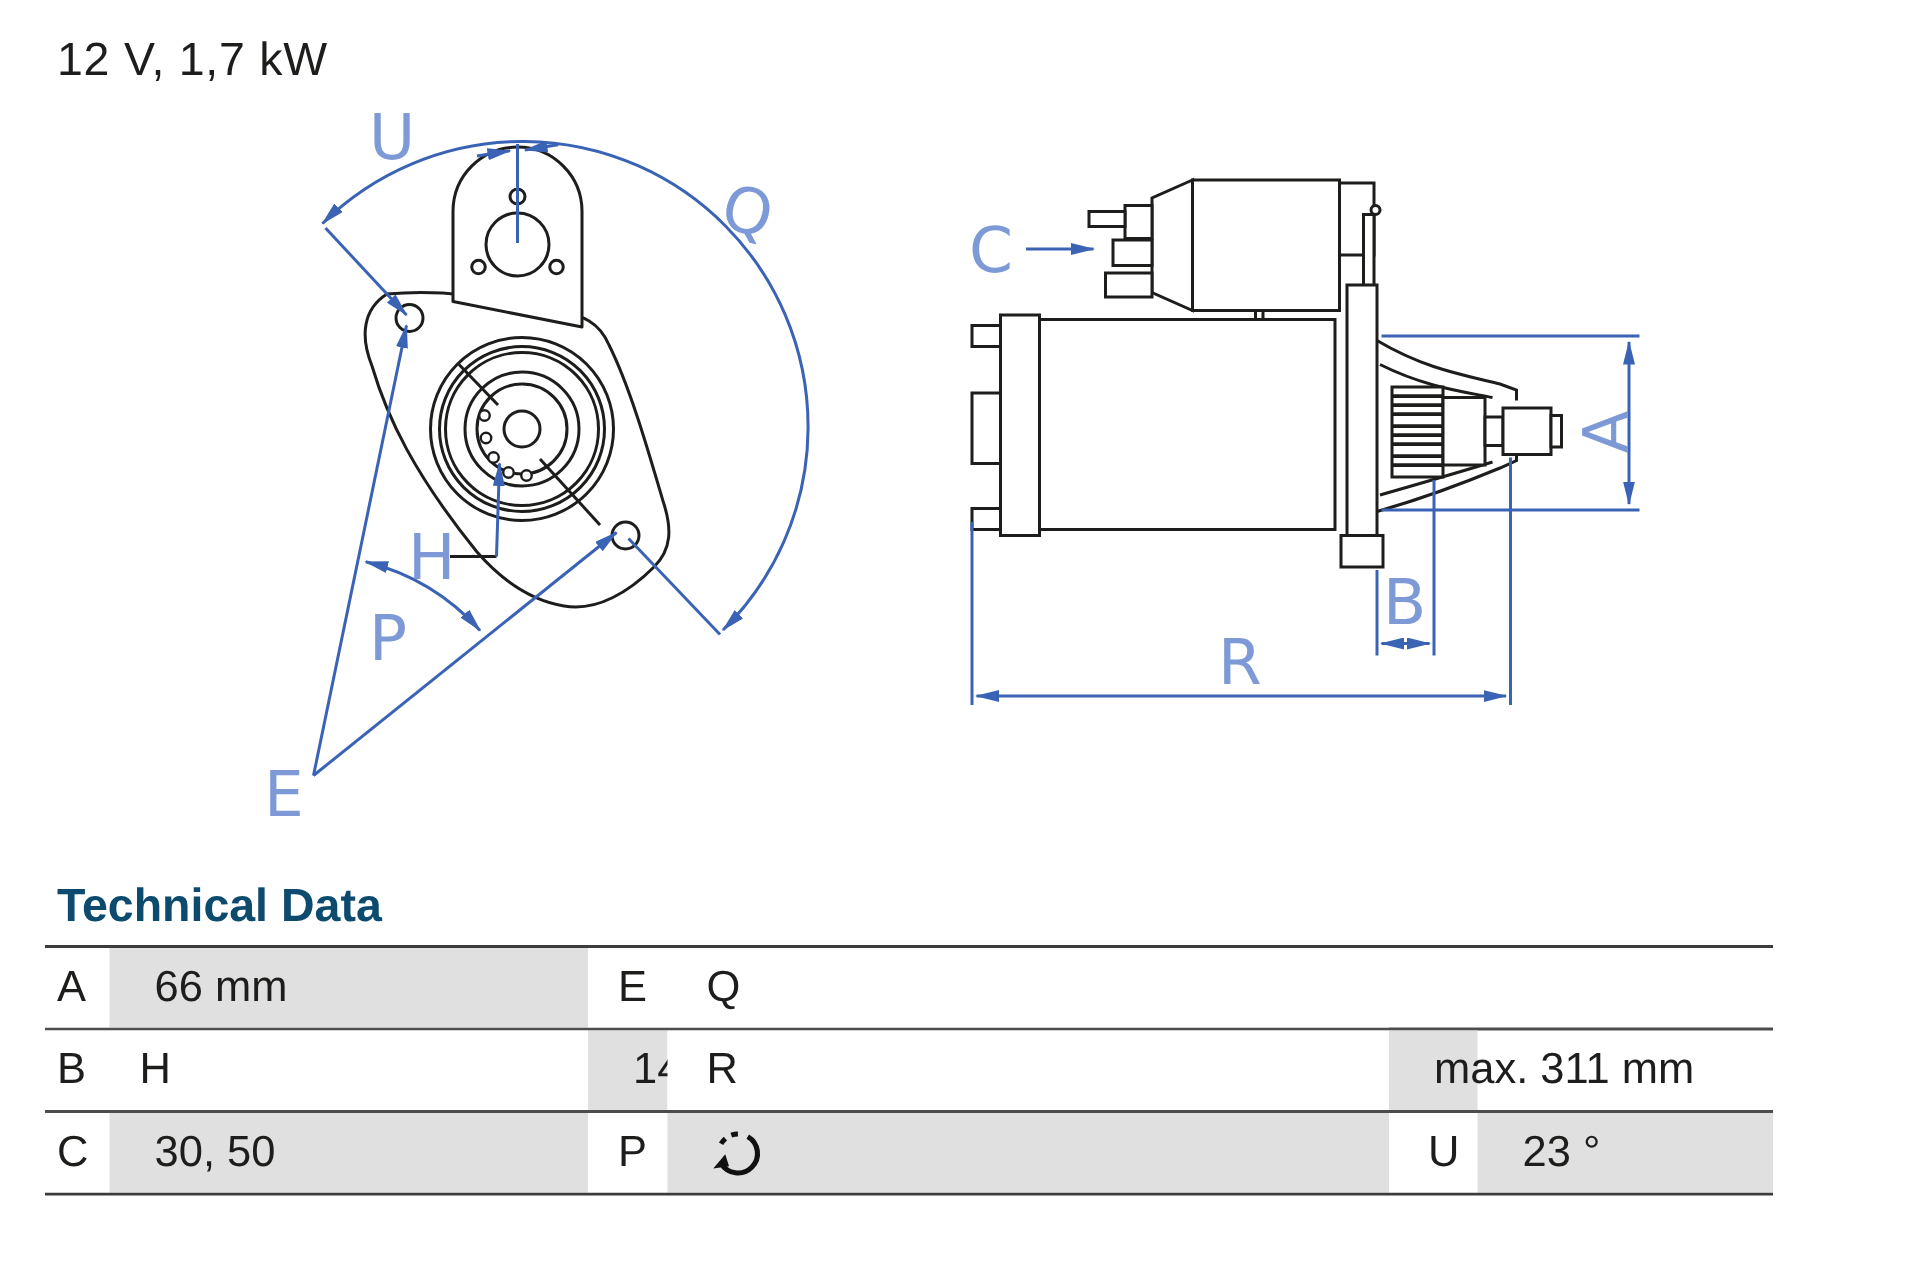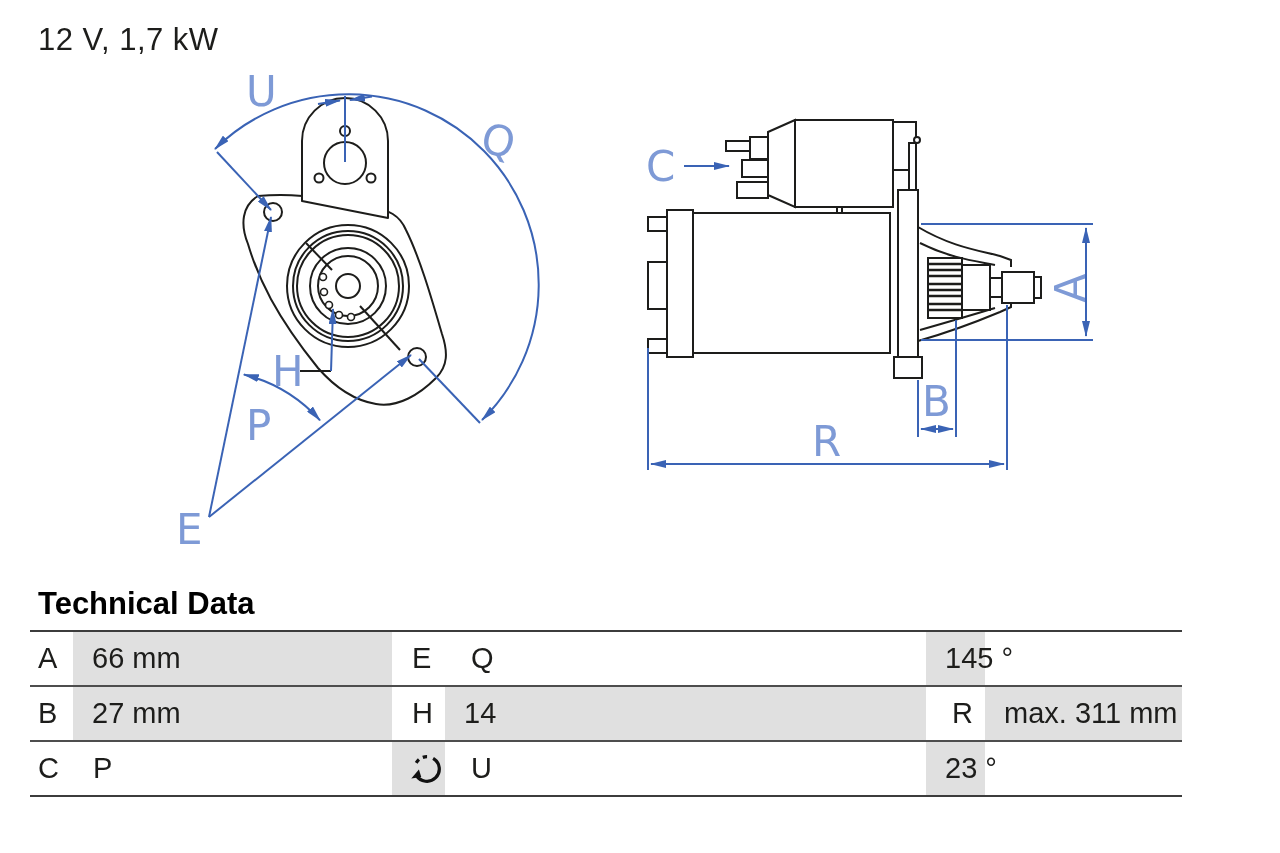--- a/index.html
+++ b/index.html
@@ -1,29 +1,29 @@
 <!DOCTYPE html>
 <html><head>
 <meta charset="utf-8">
 <style>
   html,body{margin:0;padding:0;background:#ffffff;}
   .page{position:relative;width:1182px;height:853px;background:#ffffff;overflow:hidden;
         font-family:"Liberation Sans","DejaVu Sans",sans-serif;color:#1d1d1b;}
   .main-title{position:absolute;left:38px;top:22px;font-size:31px;letter-spacing:0.5px;color:#1d1d1b;}
   .drawing-svg{position:absolute;left:0;top:0;}
-  .tech-heading{position:absolute;left:38px;top:586px;font-size:31px;font-weight:bold;color:#000000;}
+  .tech-heading{position:absolute;left:38px;top:586px;font-size:31px;font-weight:bold;color:#0c4a6e;}
   .ttable{position:absolute;left:30px;top:630px;width:1222px;
           border-top:2px solid #3c3c3c;border-bottom:2px solid #3c3c3c;}
   .trow{display:grid;grid-template-columns:43px 319px 53px 481px 59px 267px;height:53px;}
   .trow + .trow{border-top:2px solid #4d4d4d;}
   .tk,.tv{display:flex;align-items:center;font-size:29px;color:#1d1d1b;white-space:pre;}
   .tk{background:#ffffff;padding-left:8px;}
   .tk.k2{padding-left:20px;}
   .tk.k3{padding-left:26px;}
-  .tv{background:#e0e0e0;padding-left:19px;}
+  .tv{background:#e0e0e0;padding-left:30px;}
   .tv .rot-icon{margin-left:-4px;}
 </style>
 </head>
 <body>
 
 <div class="page">
 
   <div class="main-title">12 V, 1,7 kW</div>
 
   <svg class="drawing-svg" width="1280" height="580" viewBox="0 0 1280 580">
@@ -166,32 +166,31 @@
   </svg>
 
   <div class="tech-heading">Technical Data</div>
 
   <div class="ttable">
     <div class="trow">
       <div class="tk k1">A</div>
       <div class="tv">66 mm</div>
       <div class="tk k2">E</div>
       <div class="tk k3">Q</div>
-      <div class="tv">145 °</div>
     </div>
     <div class="trow">
       <div class="tk k1">B</div>
-      <div class="tv">27 mm</div>
       <div class="tk k2">H</div>
       <div class="tv">14</div>
       <div class="tk k3">R</div>
       <div class="tv">max. 311 mm</div>
     </div>
     <div class="trow">
       <div class="tk k1">C</div>
+      <div class="tv">30, 50</div>
       <div class="tk k2">P</div>
       <div class="tv">
         <svg class="rot-icon" width="40" height="40" viewBox="0 0 40 40">
           <path d="M27.5,8.74 A13,13 0 1 1 9.74,26.5" fill="none" stroke="#111111" stroke-width="3.4"></path>
           <path d="M9.74,13.5 A13,13 0 0 1 22.13,7.05" fill="none" stroke="#111111" stroke-width="3.4" stroke-dasharray="4.5 4.5"></path>
           <path d="M4.5,30 L12.5,20.5 L15,28.5 Z" fill="#111111"></path>
         </svg>
         <span></span>
       </div>
       <div class="tk k3">U</div>

